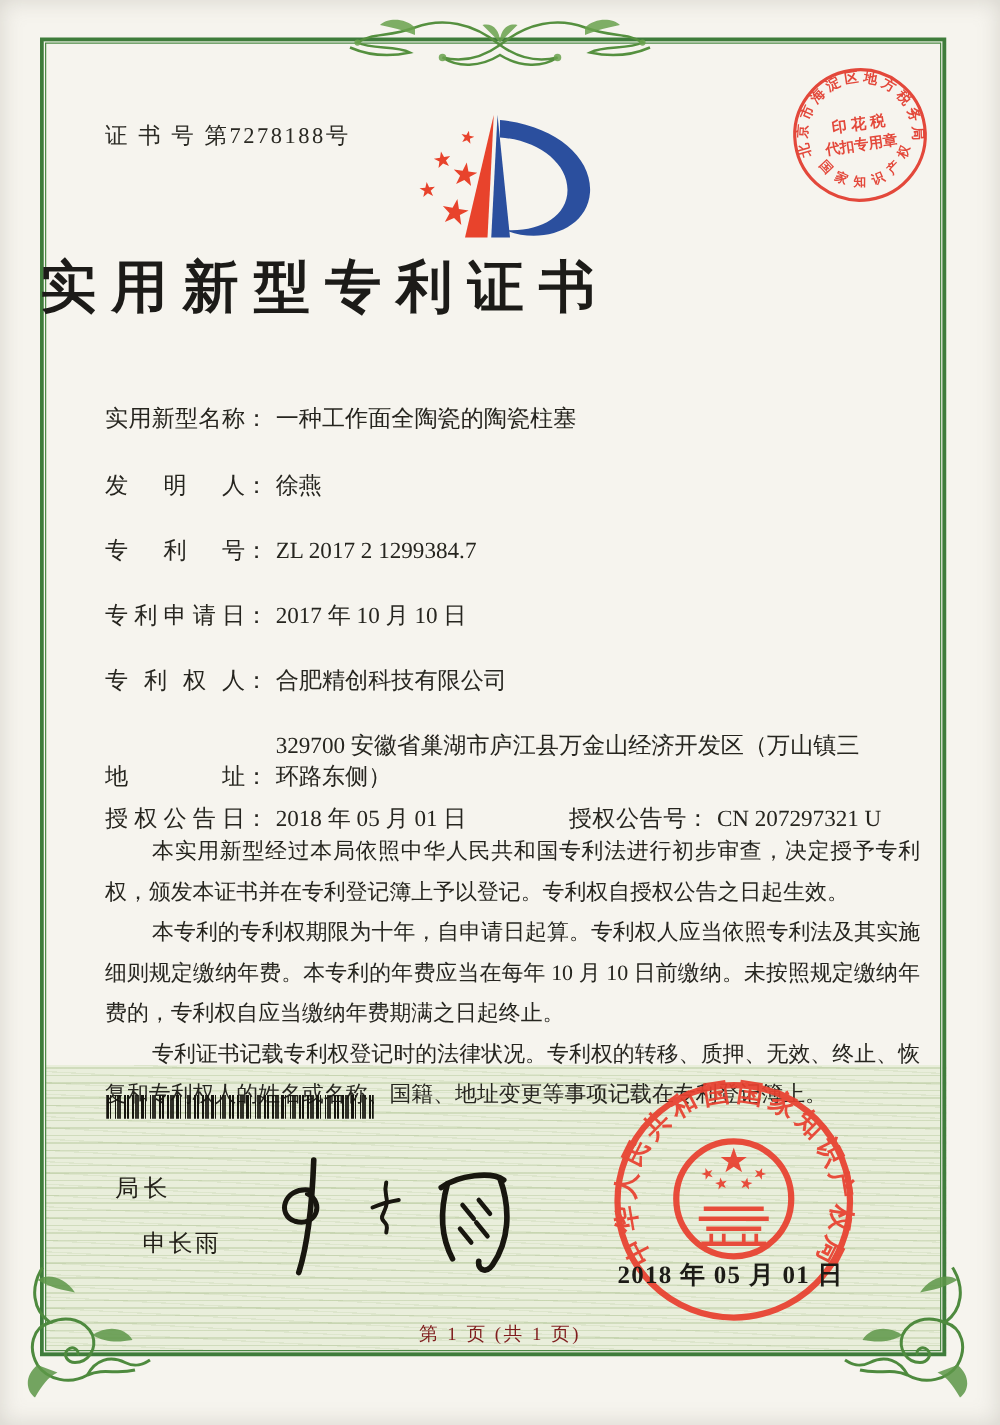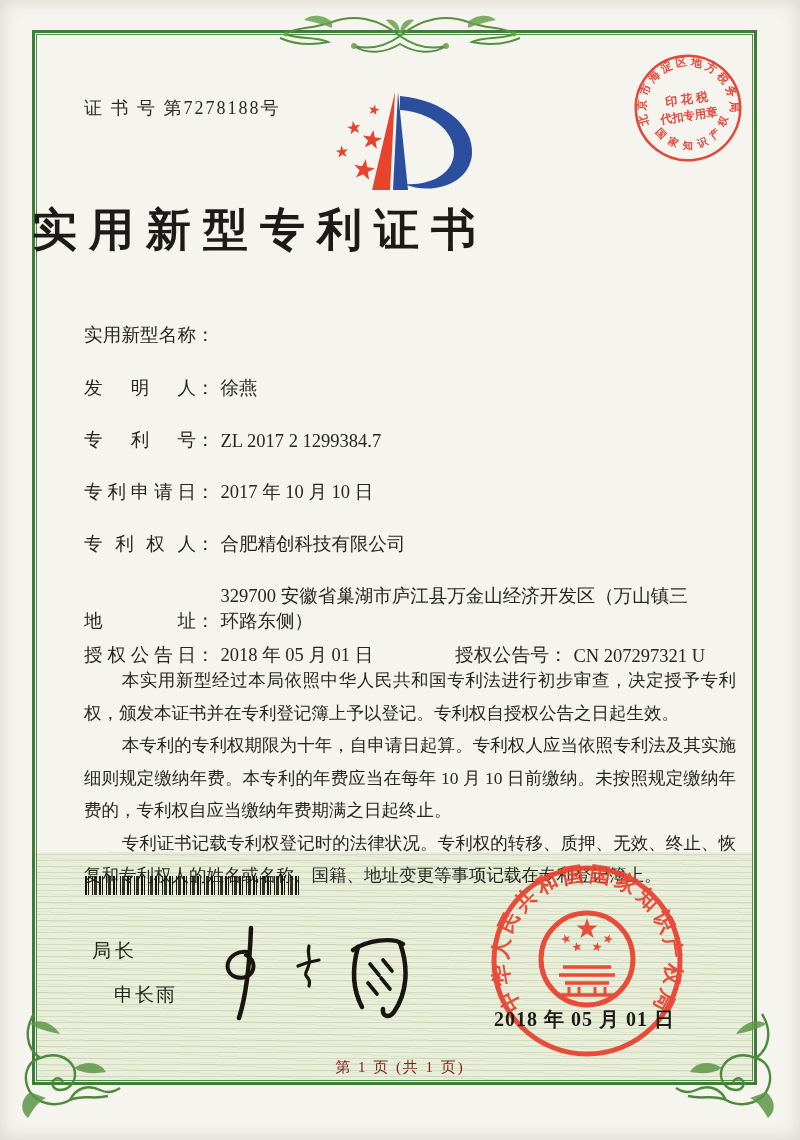--- a/index.html
+++ b/index.html
@@ -176,20 +176,21 @@
     <use href="#star" transform="translate(52,52) scale(1.0) rotate(8)" fill="#e8432c"></use>
     <use href="#star" transform="translate(22,64) scale(0.65) rotate(-6)" fill="#e8432c"></use>
     <use href="#star" transform="translate(44,82) scale(1.1) rotate(10)" fill="#e8432c"></use>
   </svg>
 
   <div class="title">实用新型专利证书</div>
 
   <div class="row" style="top:322px">
     <span class="lbl">实用新型名称</span>
       <span class="colon">：</span>
+      <span class="val">一种工作面全陶瓷的陶瓷柱塞</span>
   </div>
   <div class="row" style="top:375px">
     <span class="lbl">发明人</span>
       <span class="colon">：</span>
       <span class="val">徐燕</span>
   </div>
   <div class="row" style="top:427px">
     <span class="lbl">专利号</span>
       <span class="colon">：</span>
       <span class="val">ZL 2017 2 1299384.7</span>

